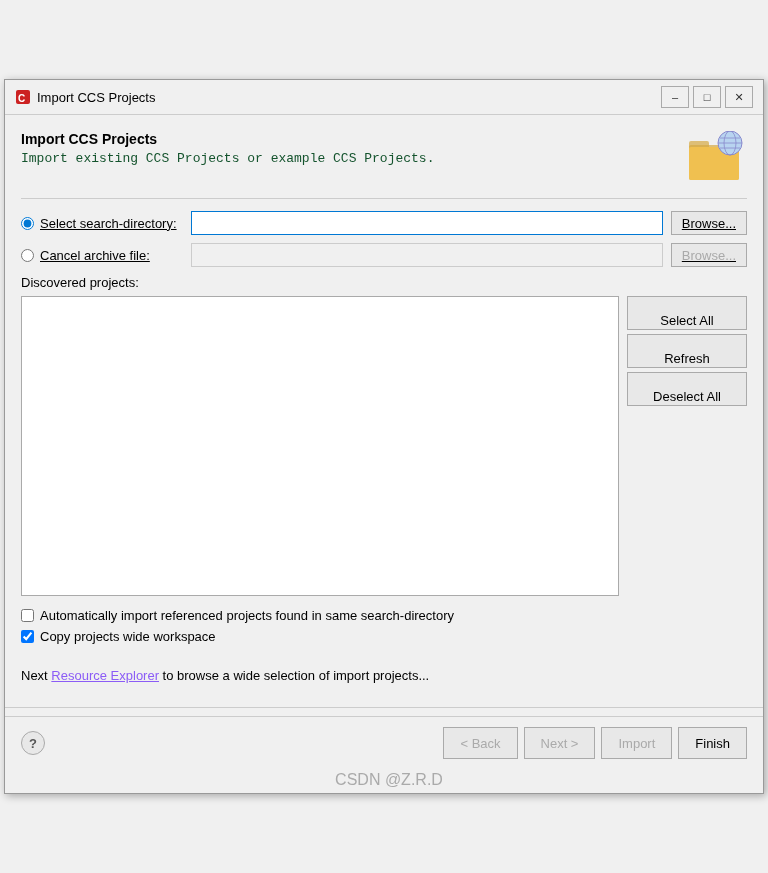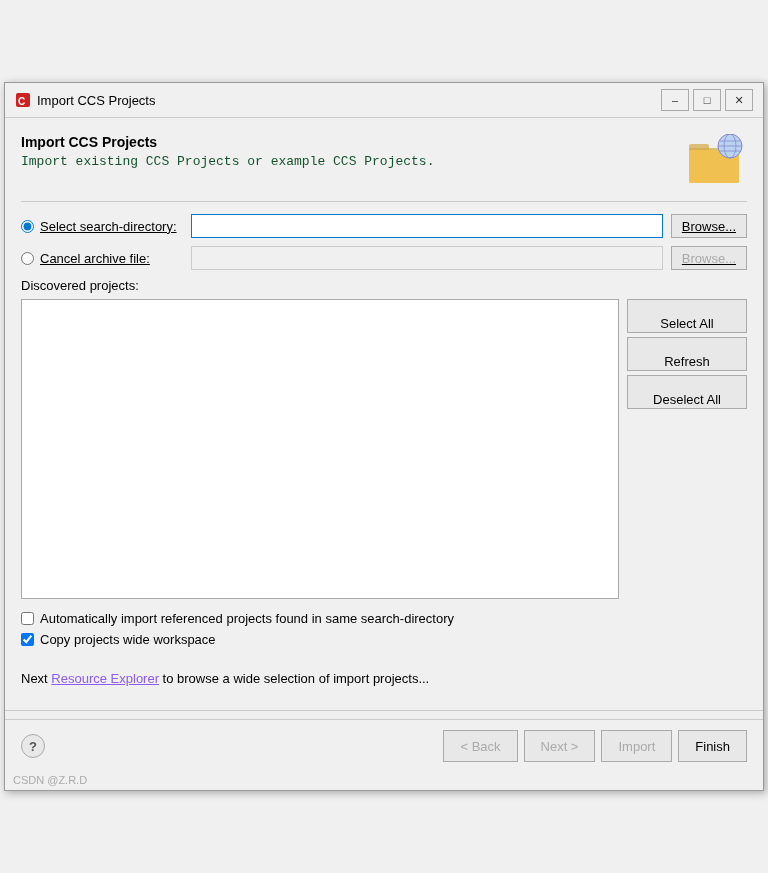--- a/index.html
+++ b/index.html
@@ -228,24 +228,24 @@
       height: 32px;
       padding: 0 16px;
       font-size: 13px;
       background: #e8e8e8;
       border: 1px solid #aaa;
       cursor: pointer;
     }
     .nav-btn:disabled { color: #aaa; cursor: default; }
 
     .watermark {
-      text-align: left;
-      font-size: 11px;
+      text-align: center;
+      font-size: 16px;
       color: #aaa;
-      padding: 2px 6px 4px 8px;
+      padding: 2px 6px 4px 16px;
     }
   </style>
 </head>
 <body>
 
 <div class="window">
 
   <div class="title-bar">
     <div class="title-bar-left">
 

